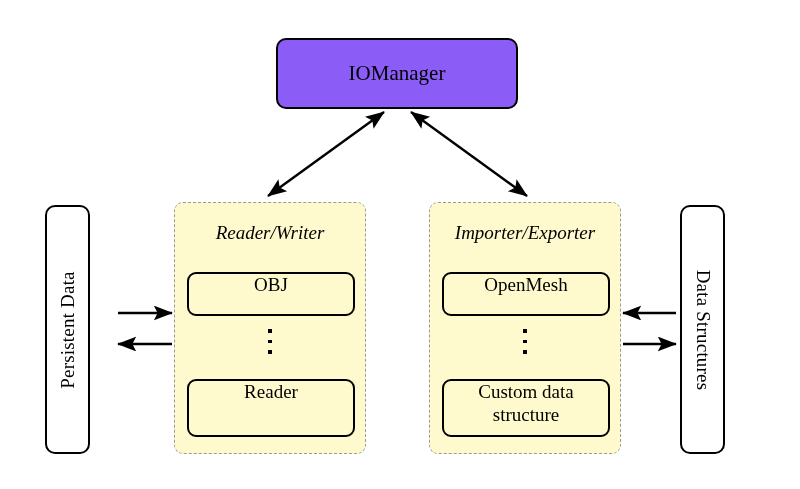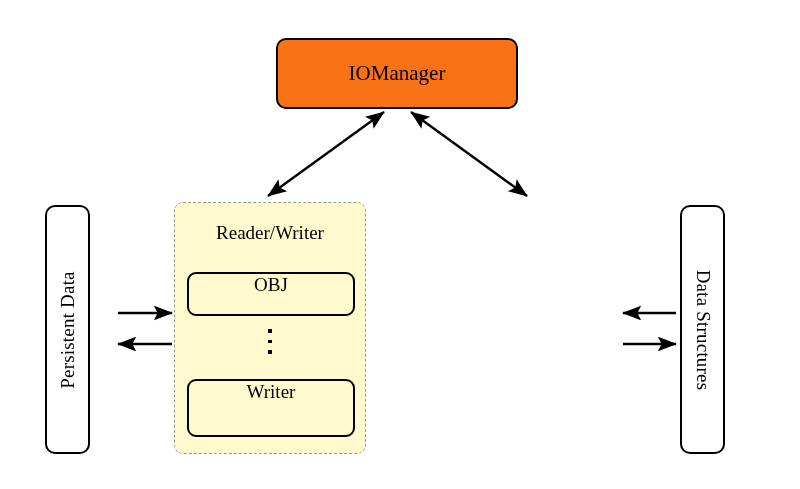--- a/index.html
+++ b/index.html
@@ -17,21 +17,21 @@
   }
   #canvas {
     position: absolute;
     left: 0; top: 0;
     width: 800px;
     height: 489px;
   }
   .node {
     position: absolute;
     box-sizing: border-box;
-    background: #f97316;
+    background: #8b5cf6;
     border: 2.5px solid #000000;
     border-radius: 10px;
     display: flex;
     align-items: center;
     justify-content: center;
     text-align: center;
     line-height: 1.18;
   }
   
   #io-manager {
@@ -96,20 +96,21 @@
     height: 252px;
   }
   .panel-title {
     position: absolute;
     left: 0;
     right: 0;
     top: 19px;
     text-align: center;
     font-size: 19px;
     white-space: nowrap;
+    font-style: italic;
   }
   .inner-box {
     position: absolute;
     box-sizing: border-box;
     background: #fffacd;
     border: 2.5px solid #000000;
     border-radius: 9px;
     display: flex;
     align-items: flex-start;
     justify-content: center;
@@ -178,25 +179,45 @@
     </div>
 
     <div class="vdots">
       <i></i>
         <i></i>
         <i></i>
     </div>
 
     <div class="inner-box inner-bottom">
       <span>
-        <span>Writer</span><br>
+        <span>Reader</span><br>
       </span>
     </div>
   </div>
 
+  <div class="panel" id="panel-importer-exporter">
+    <div class="panel-title">Importer/Exporter</div>
+
+    <div class="inner-box inner-top">
+      <span>OpenMesh</span>
+    </div>
+
+    <div class="vdots">
+      <i></i>
+        <i></i>
+        <i></i>
+    </div>
+
+    <div class="inner-box inner-bottom">
+      <span>
+        <span>Custom data</span><br>
+        <span>structure</span>
+      </span>
+    </div>
+  </div>
 
   <svg id="arrows" viewBox="0 0 800 489" xmlns="http://www.w3.org/2000/svg">
     <defs>
       <marker id="ah" markerWidth="9" markerHeight="9" refX="7.6" refY="3.1" orient="auto" markerUnits="strokeWidth">
         <path d="M0,0 L8,3.1 L0,6.2 L1.6,3.1 z" fill="#000000"></path>
       </marker>
       <marker id="ah-start" markerWidth="9" markerHeight="9" refX="0.4" refY="3.1" orient="auto" markerUnits="strokeWidth">
         <path d="M8,0 L0,3.1 L8,6.2 L6.4,3.1 z" fill="#000000"></path>
       </marker>
     </defs>

